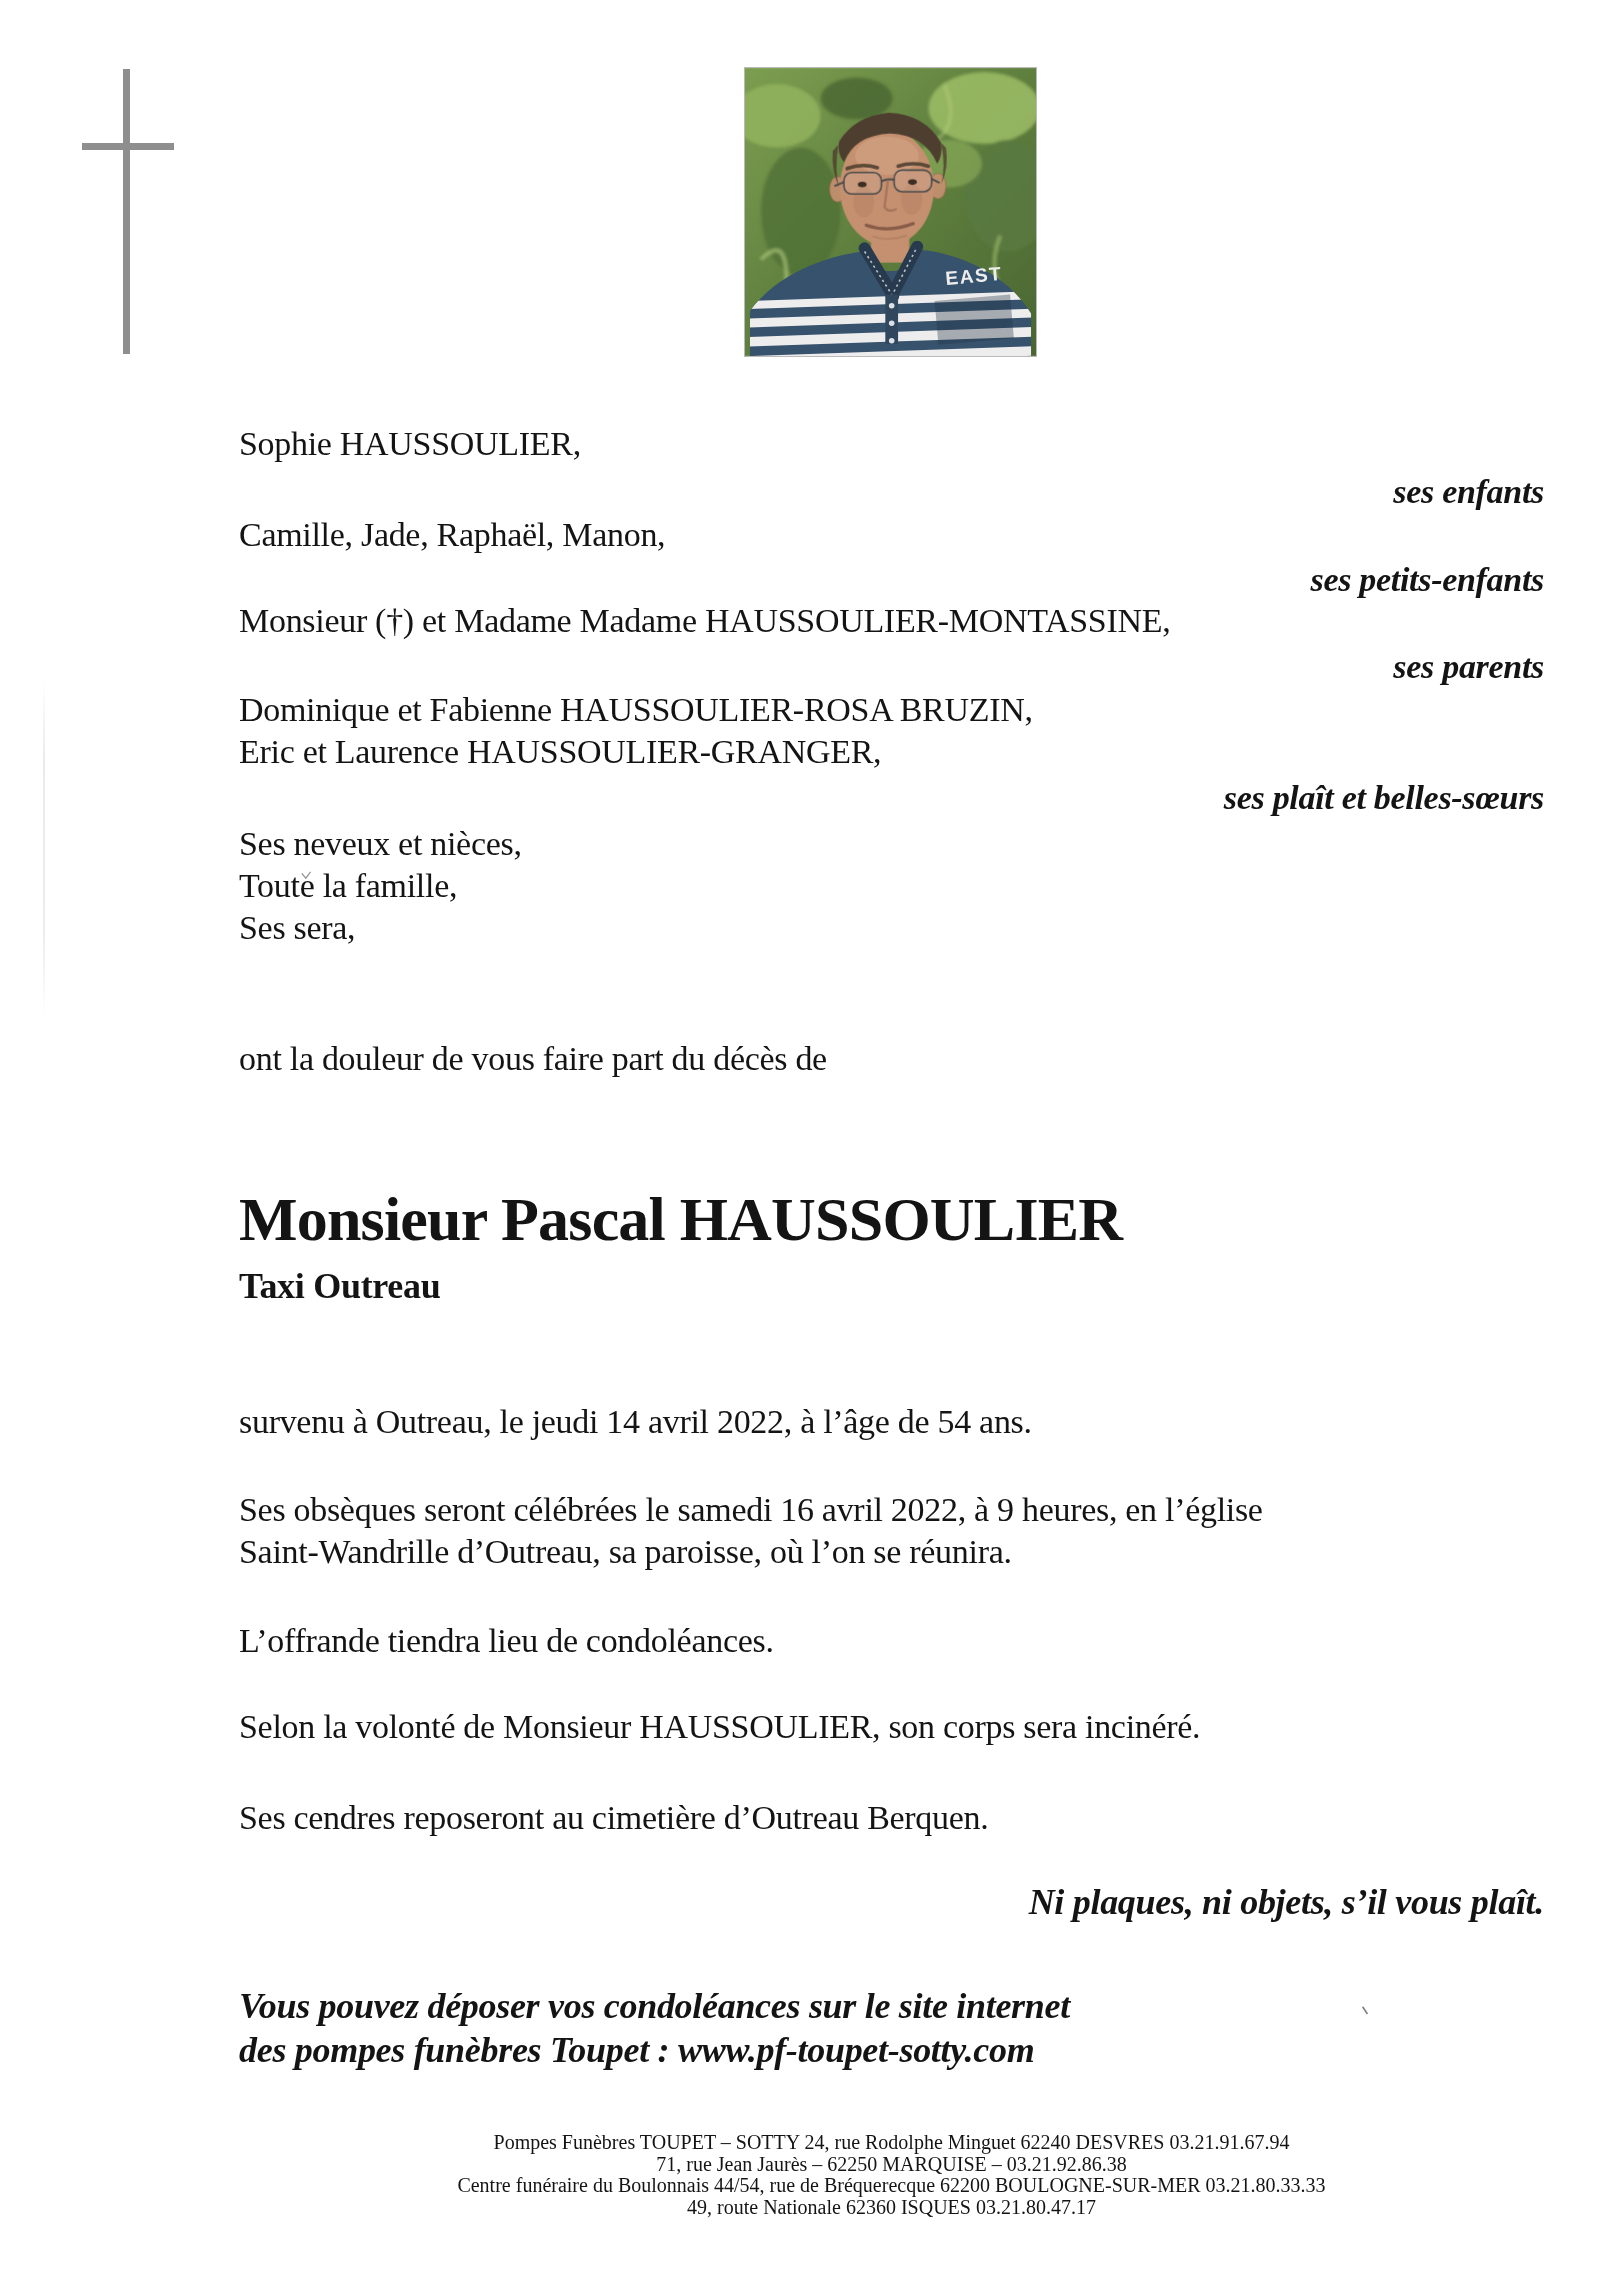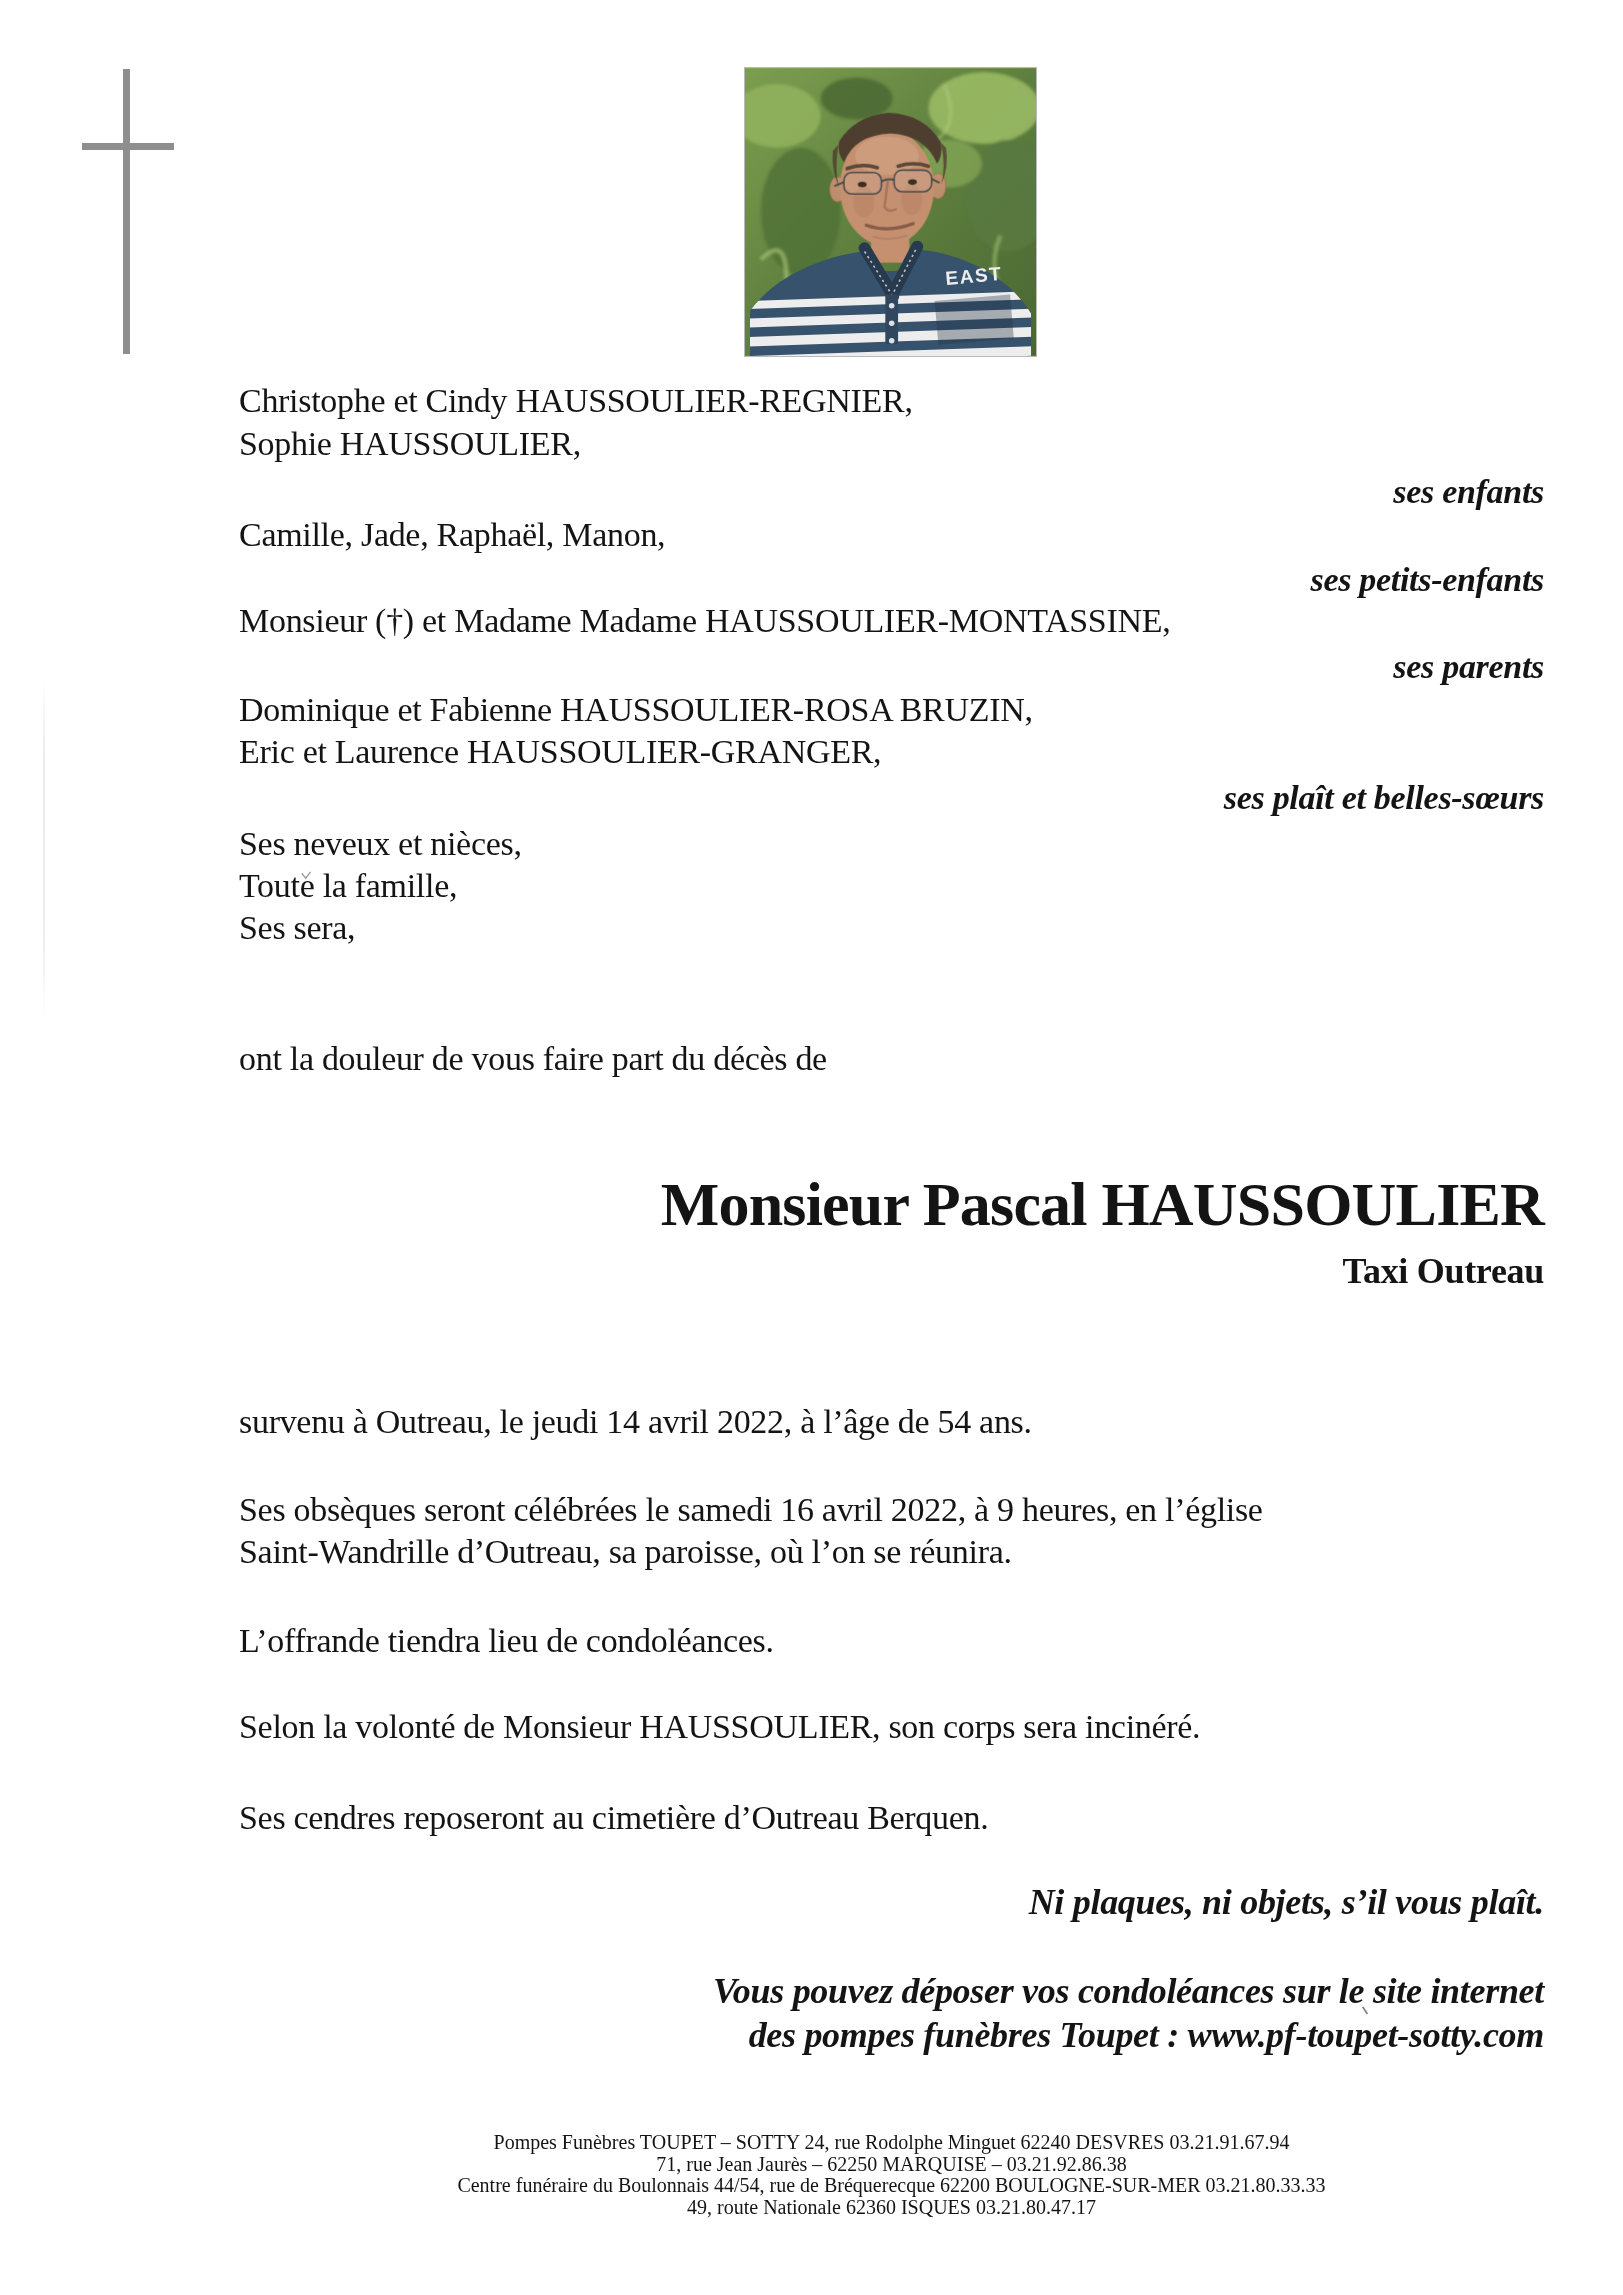--- a/index.html
+++ b/index.html
@@ -5,21 +5,21 @@
   html,body{margin:0;padding:0;background:#e9e9e9;}
   .page{
     position:relative; width:1624px; height:2295px; background:#ffffff;
     font-family:"Liberation Serif", serif; color:#141414; overflow:hidden;
     margin:0 auto;
   }
   .content{position:absolute; left:239px; top:0; width:1305px; height:2295px;}
   .line{position:absolute; white-space:nowrap; font-size:34px; letter-spacing:-0.3px; line-height:1.15;}
   .left{left:0;}
   .right{right:0;}
-  .center{left:0; width:100%; text-align:right;}
+  .center{left:0; width:100%; text-align:left;margin-top:15px;}
   .relation{font-style:italic;font-weight:bold;}
   .title{font-weight:bold; font-size:62px; letter-spacing:-0.8px;}
   .subtitle{font-weight:bold; font-size:36px;}
   .bolditalic{font-weight:bold; font-style:italic; font-size:36px;}
   .footer-line{position:absolute; left:0; width:100%; text-align:center; font-size:20px; white-space:nowrap; letter-spacing:0;}
 
   
   .cross{position:absolute; left:0; top:0;}
   .cross-v{position:absolute; left:123px; top:69px; width:7.2px; height:285px; background:#8e8e8e;}
   .cross-h{position:absolute; left:82px; top:143px; width:92px; height:7.2px; background:#8e8e8e;}
@@ -129,21 +129,20 @@
 
         <text x="252" y="272" transform="rotate(-5 252 272)" font-family="Liberation Sans, sans-serif" font-weight="bold" font-size="24" letter-spacing="2" fill="#f2f2f2">EAST</text>
       </g>
     </svg>
   </div>
 
   <div class="scan-streak"></div>
 
   <div class="content">
 
-    <div class="line left" style="top:381px">Christophe et Cindy HAUSSOULIER-REGNIER,</div>
     <div class="line left" style="top:424px">Sophie HAUSSOULIER,</div>
     <div class="line right relation" style="top:472px">ses enfants</div>
     <div class="line left" style="top:515px">Camille, Jade, Raphaël, Manon,</div>
     <div class="line right relation" style="top:560px">ses petits-enfants</div>
     <div class="line left" style="top:601px">Monsieur (†) et Madame Madame HAUSSOULIER-MONTASSINE,</div>
     <div class="line right relation" style="top:647px">ses parents</div>
     <div class="line left" style="top:690px">Dominique et Fabienne HAUSSOULIER-ROSA BRUZIN,</div>
     <div class="line left" style="top:732px">Eric et Laurence HAUSSOULIER-GRANGER,</div>
     <div class="line right relation" style="top:778px">ses plaît et belles-sœurs</div>
     <div class="line left" style="top:824px">Ses neveux et nièces,</div>

